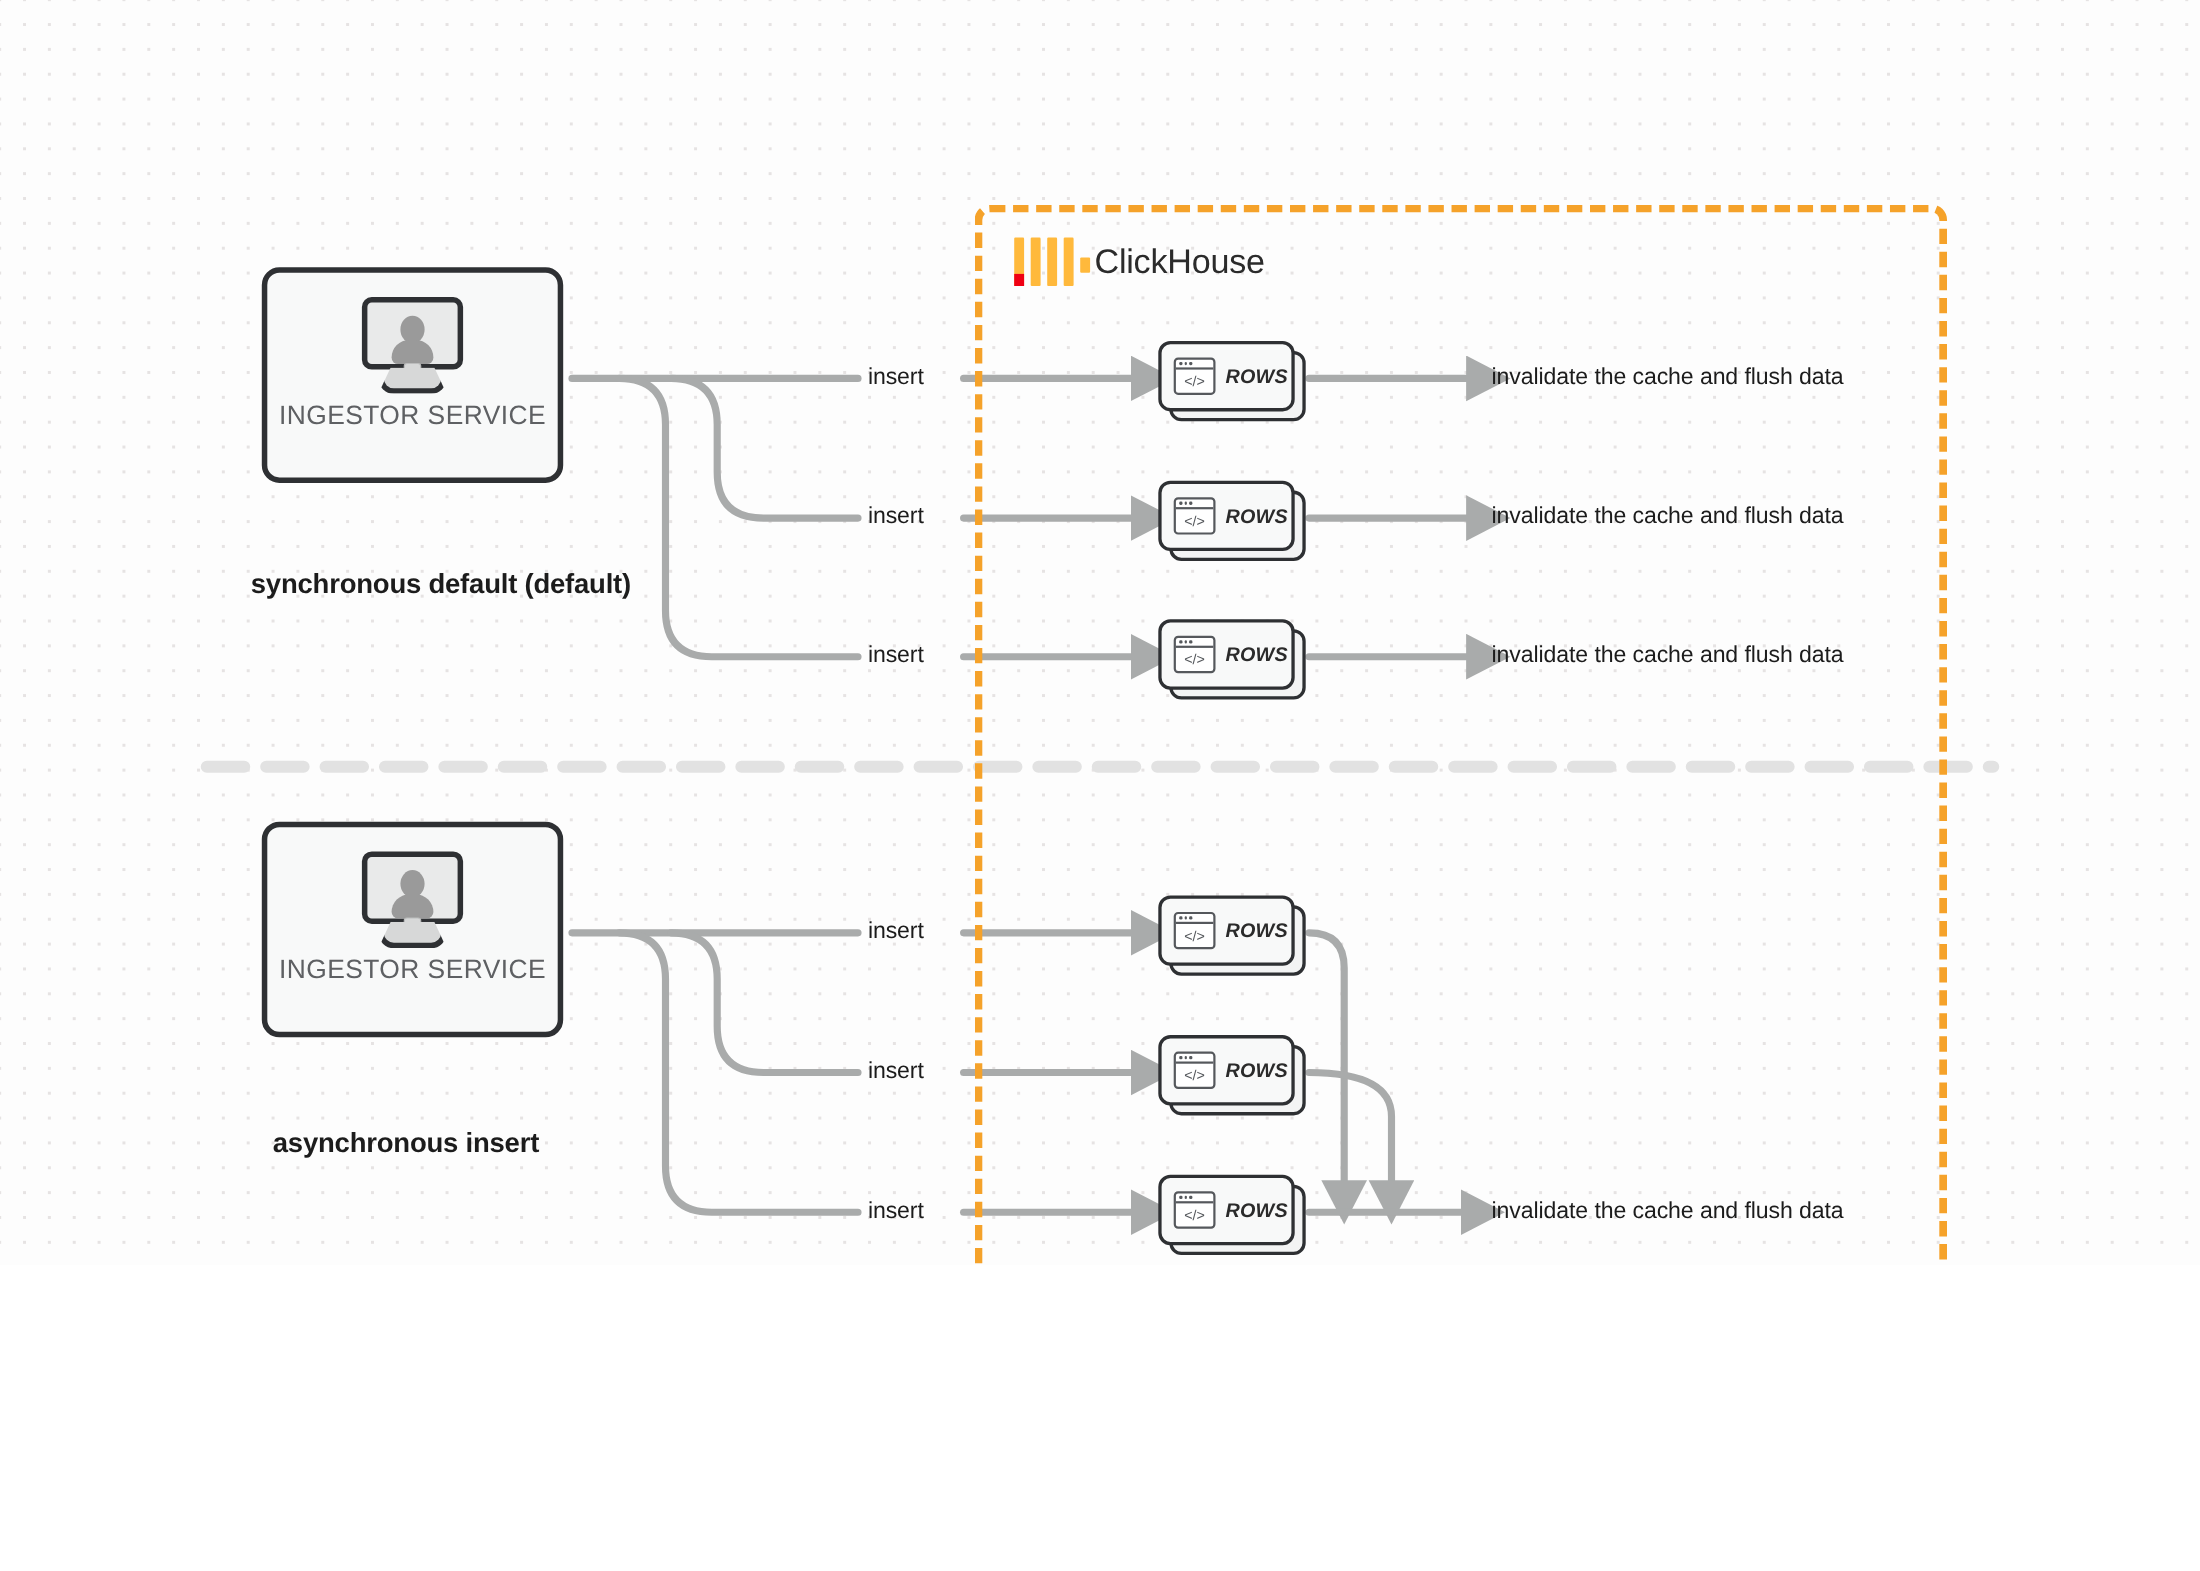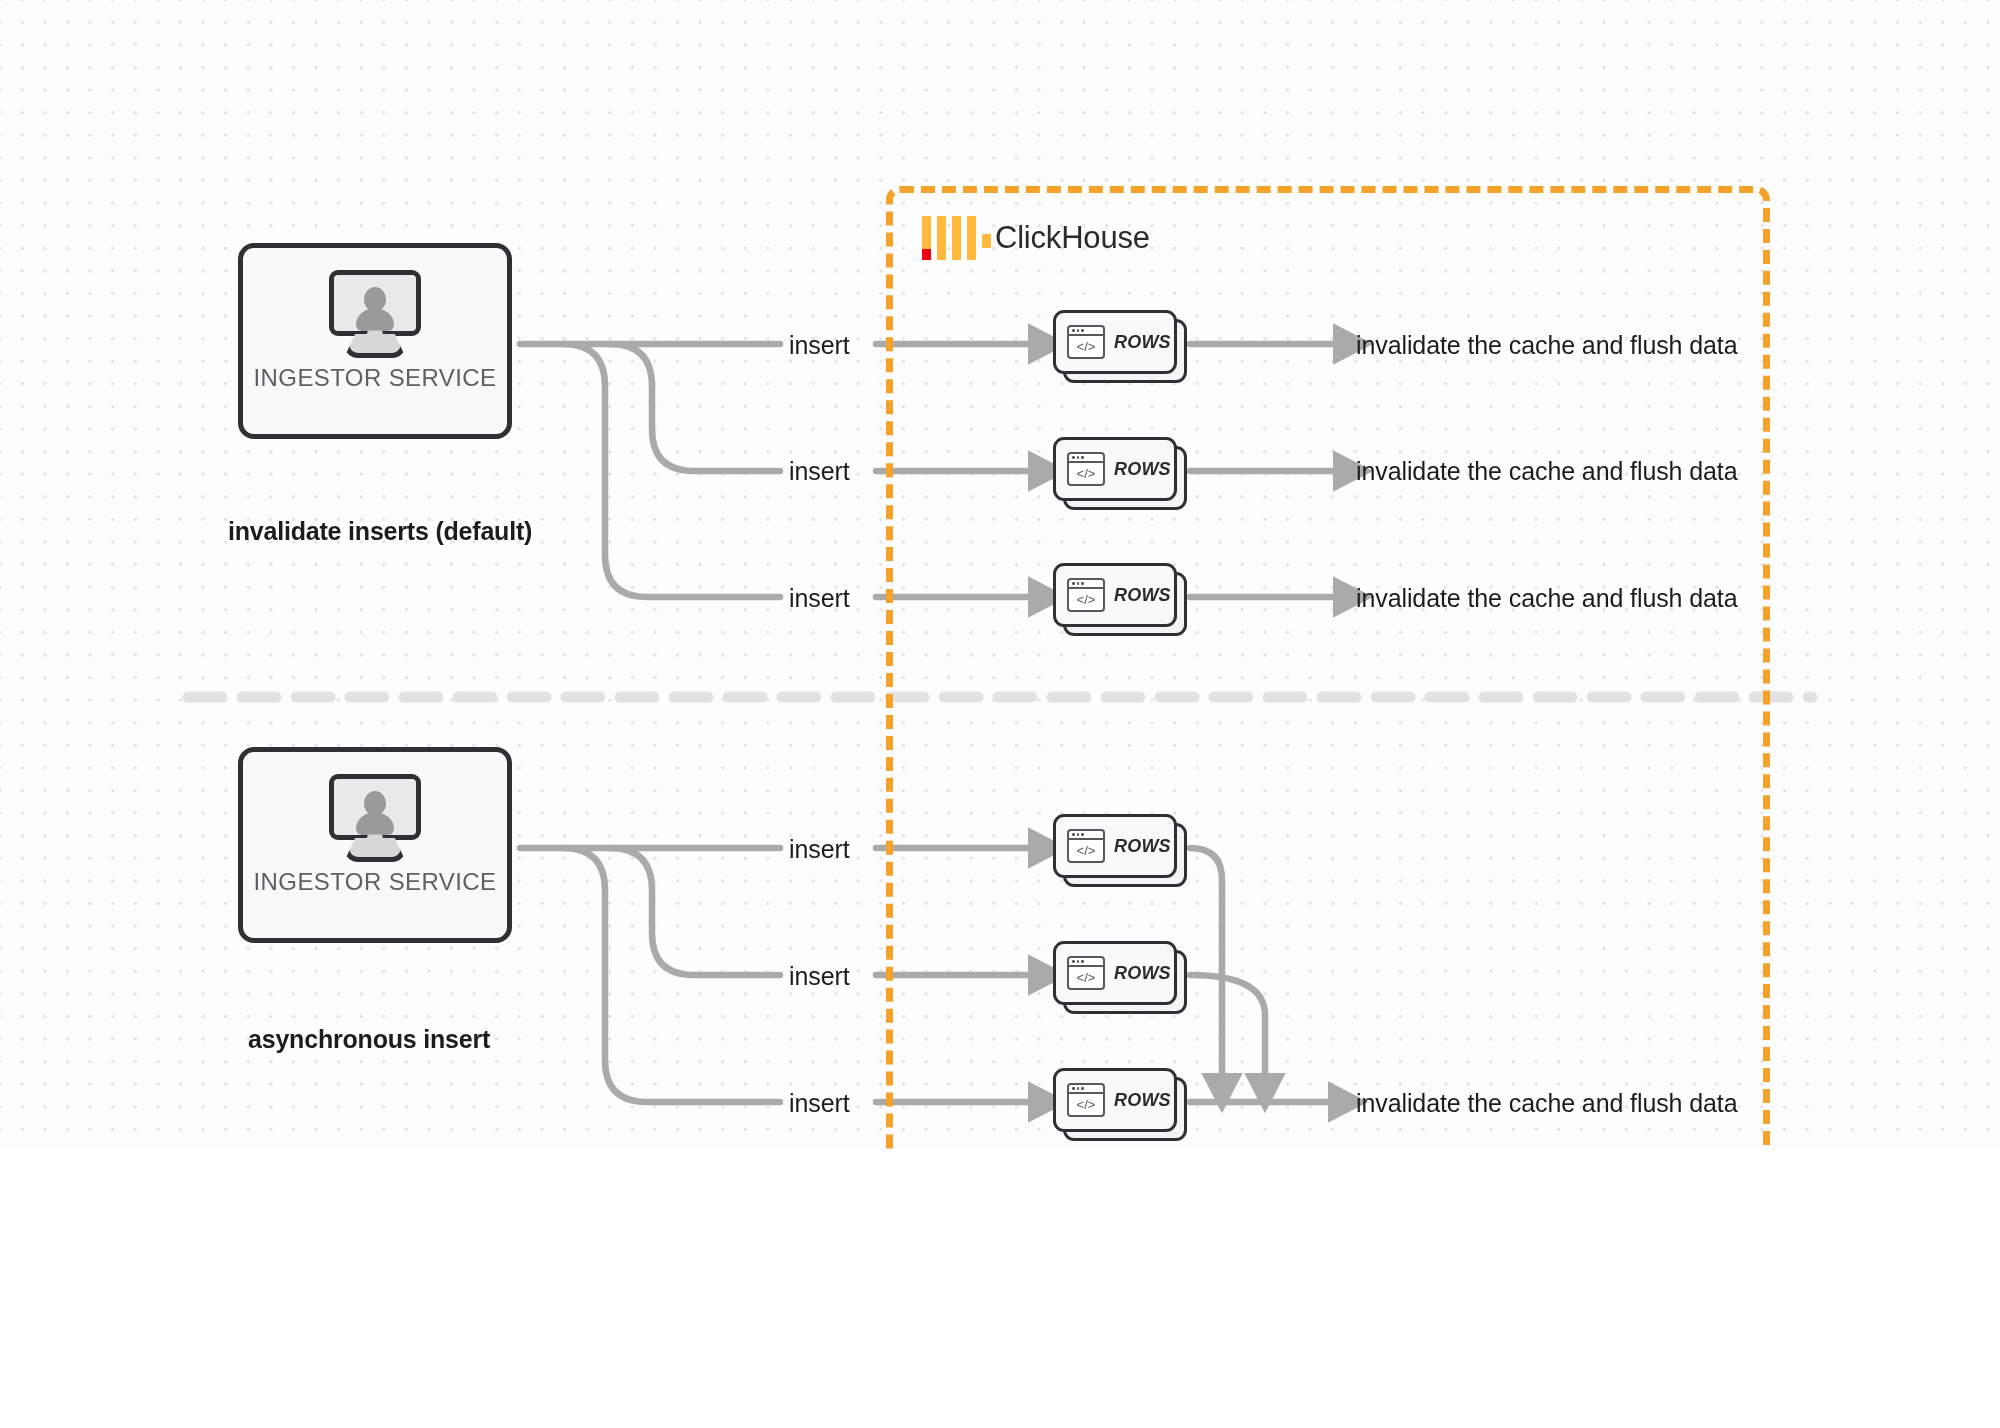--- a/index.html
+++ b/index.html
@@ -251,21 +251,21 @@
     font-size: 18px;
     font-style: italic;
     font-weight: 600;
     color: #2b2b2b;
     letter-spacing: 0.2px;
   }
 
   
   .edge-label {
     position: absolute;
-    font-size: 25px;
+    font-size: 21px;
     color: #1c1c1c;
     white-space: nowrap;
     letter-spacing: -0.1px;
   }
 </style>
 </head>
 <body>
 
 <div id="canvas">
 
@@ -331,21 +331,21 @@
       <div class="screen">
         <div class="person-head"></div>
         <div class="person-body"></div>
       </div>
       <div class="neck"></div>
       <div class="stand"></div>
     </div>
     <div class="label">INGESTOR SERVICE</div>
   </div>
 
-  <div class="section-caption" style="left:228px; top:517px;">invalidate inserts (default)</div>
+  <div class="section-caption" style="left:228px; top:517px;">synchronous default (default)</div>
 
   <div class="edge-label" style="left:789px; top:331px;">insert</div>
   <div class="edge-label" style="left:789px; top:457px;">insert</div>
   <div class="edge-label" style="left:789px; top:584px;">insert</div>
 
   <div class="rows-card" style="left:1053px; top:310px;">
     <div class="shadow"></div>
     <div class="front">
       <div class="code-win">
         <div class="titlebar">

